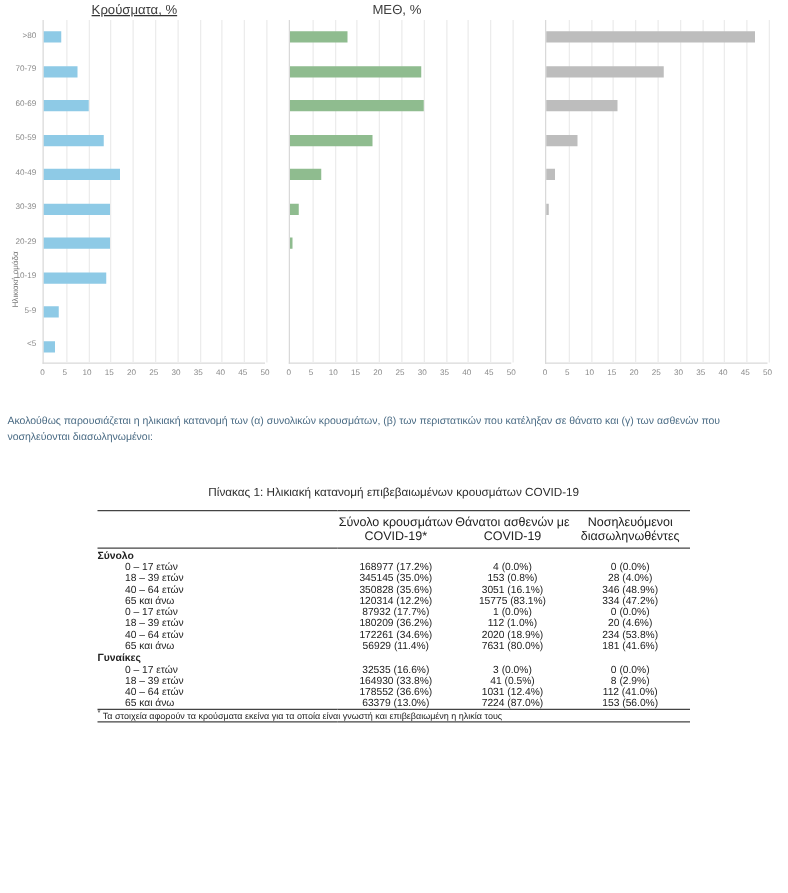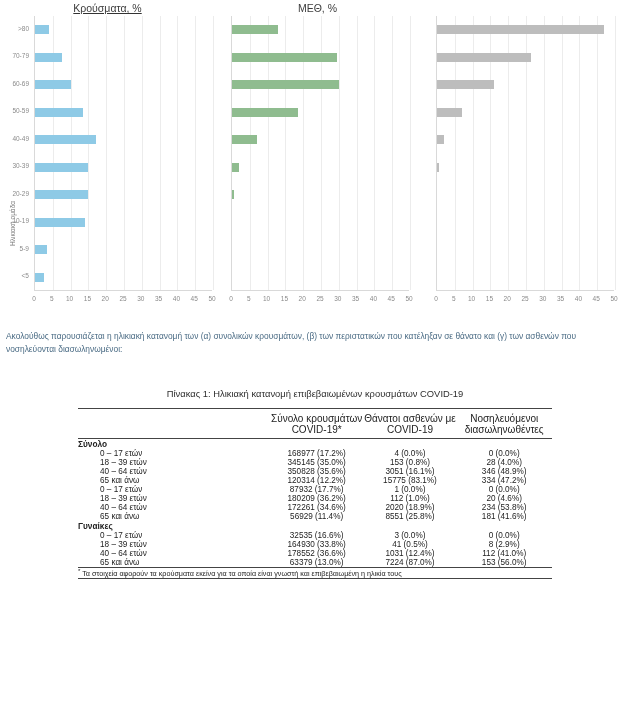--- a/index.html
+++ b/index.html
@@ -286,21 +286,21 @@
         </tr>
         <tr class="row">
           <td class="c-label indent">40 – 64 ετών</td>
           <td class="c-num">172261 (34.6%)</td>
           <td class="c-num">2020 (18.9%)</td>
           <td class="c-num">234 (53.8%)</td>
         </tr>
         <tr class="row">
           <td class="c-label indent">65 και άνω</td>
           <td class="c-num">56929 (11.4%)</td>
-          <td class="c-num">8551 (25.8%)</td>
+          <td class="c-num">7631 (80.0%)</td>
           <td class="c-num">181 (41.6%)</td>
         </tr>
         <tr class="grp">
           <td class="c-label">Γυναίκες</td>
           <td class="c-num"></td>
           <td class="c-num"></td>
           <td class="c-num"></td>
         </tr>
         <tr class="row">
           <td class="c-label indent">0 – 17 ετών</td>

